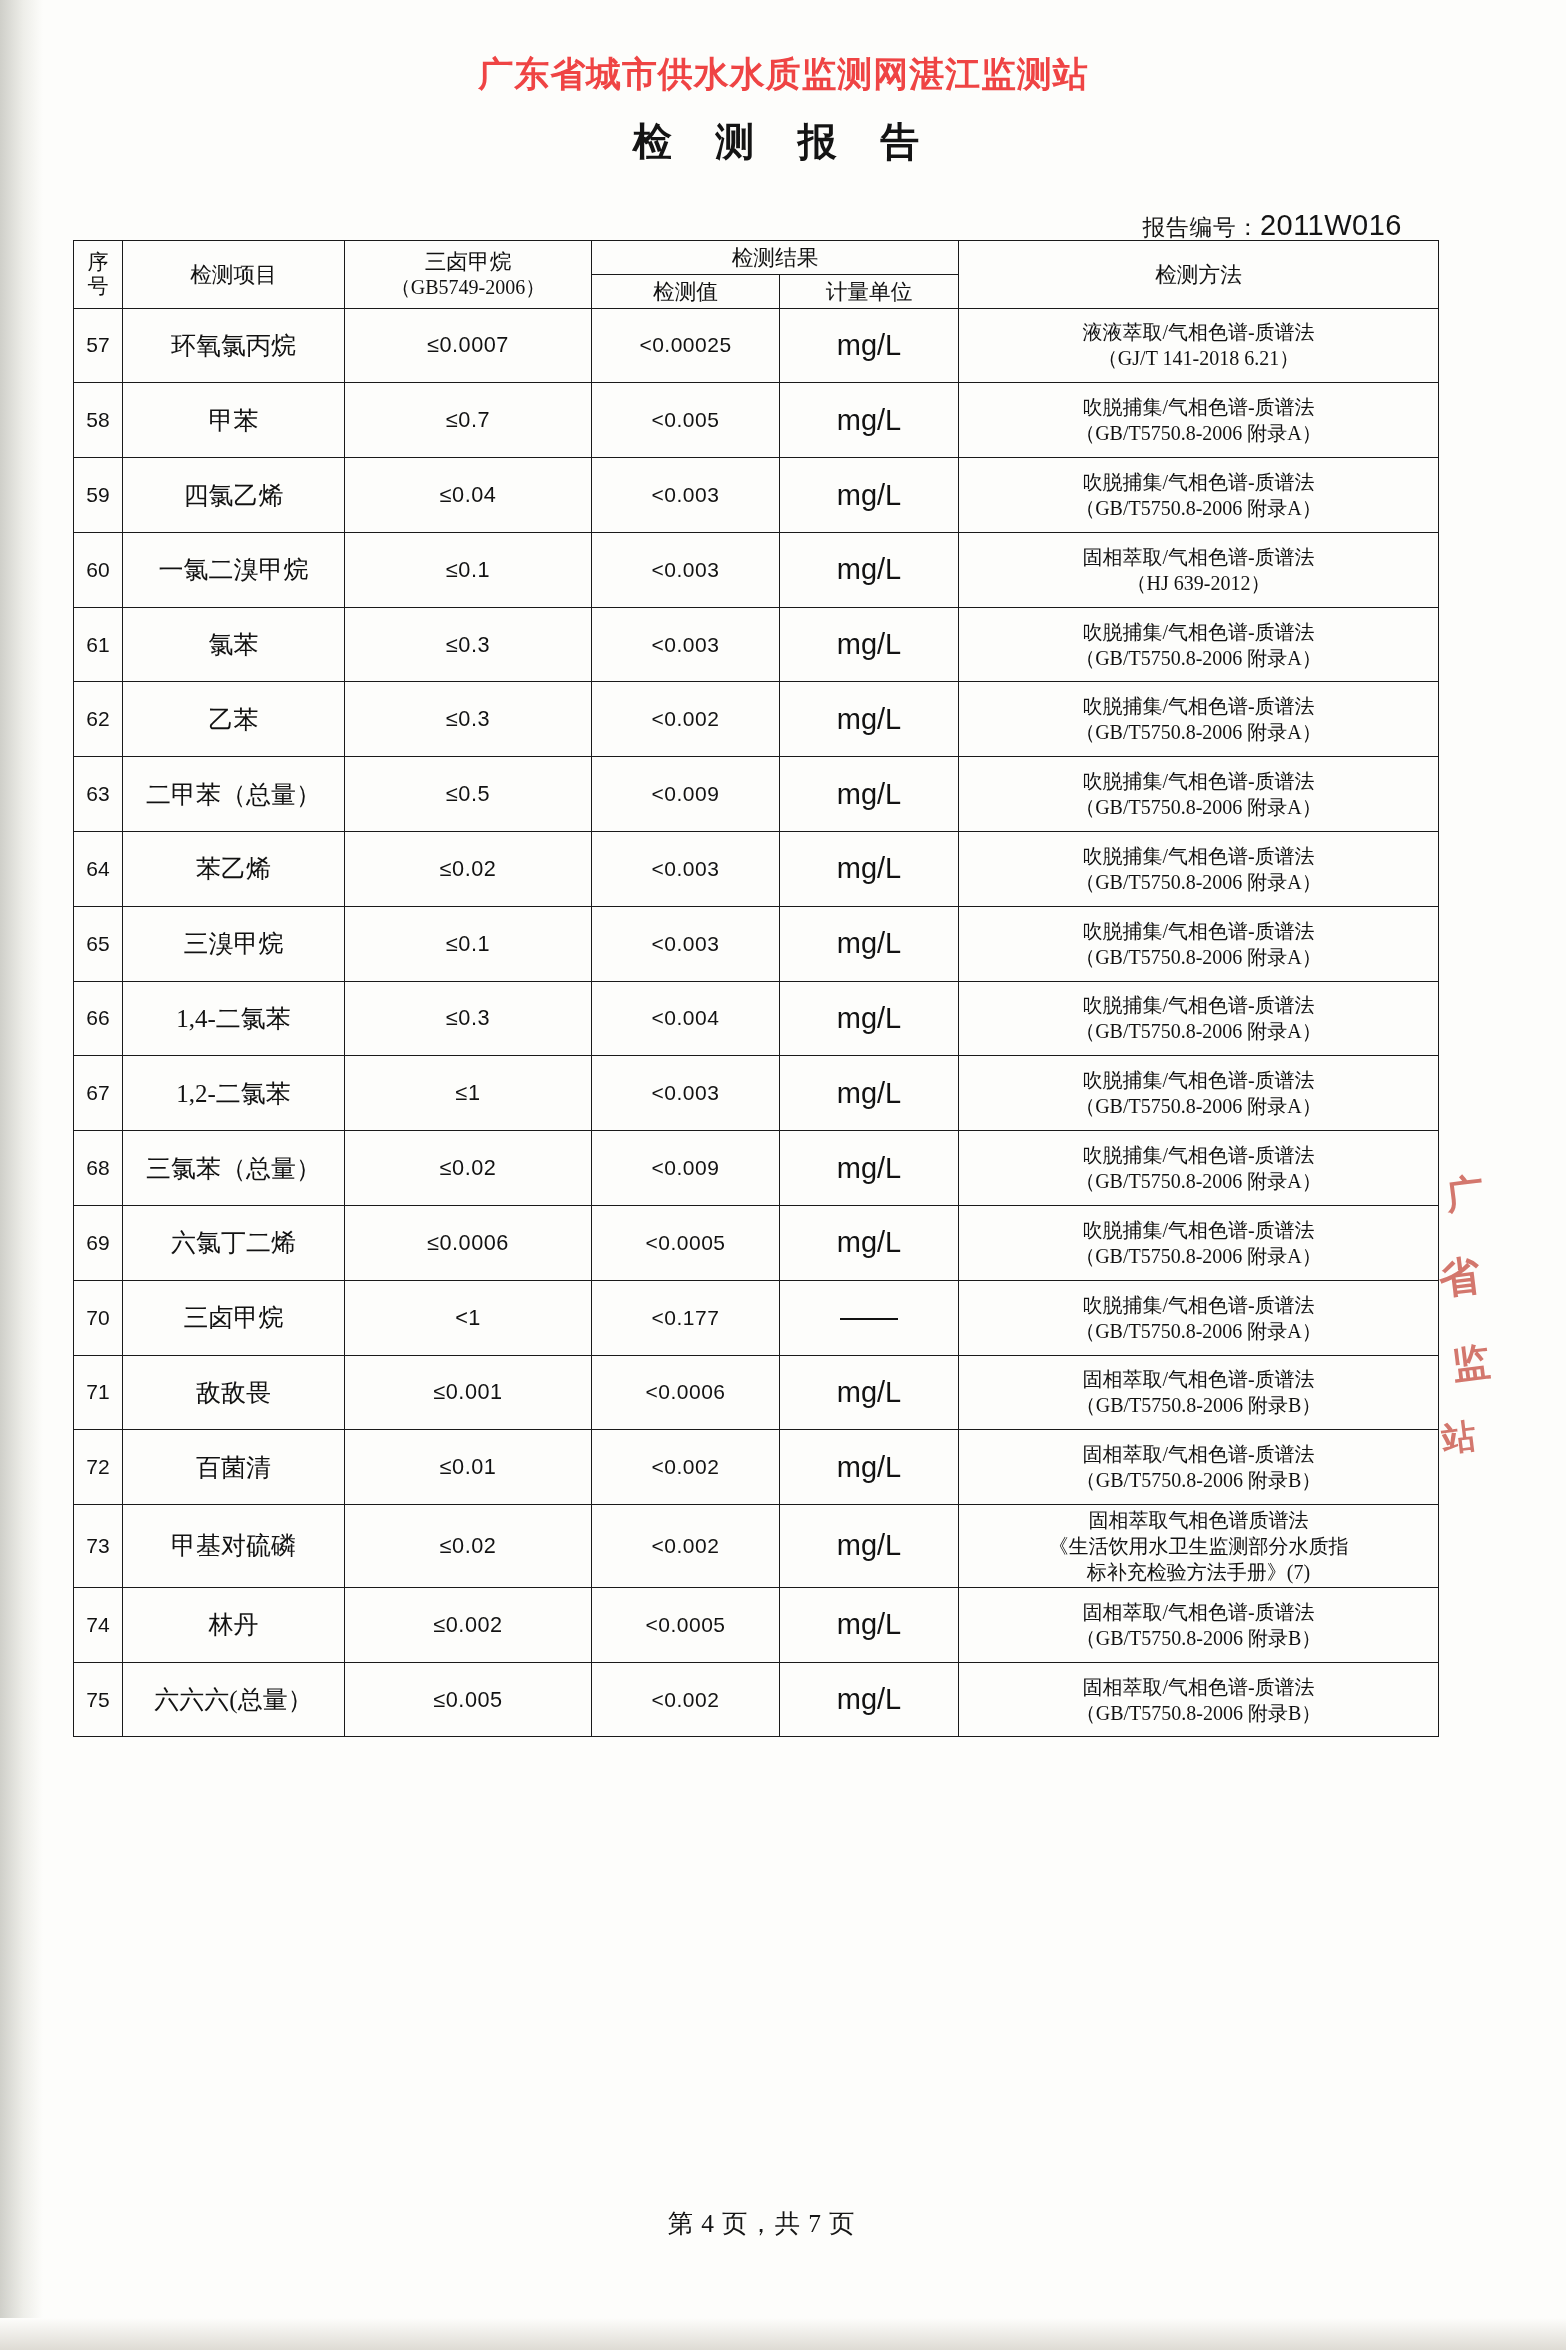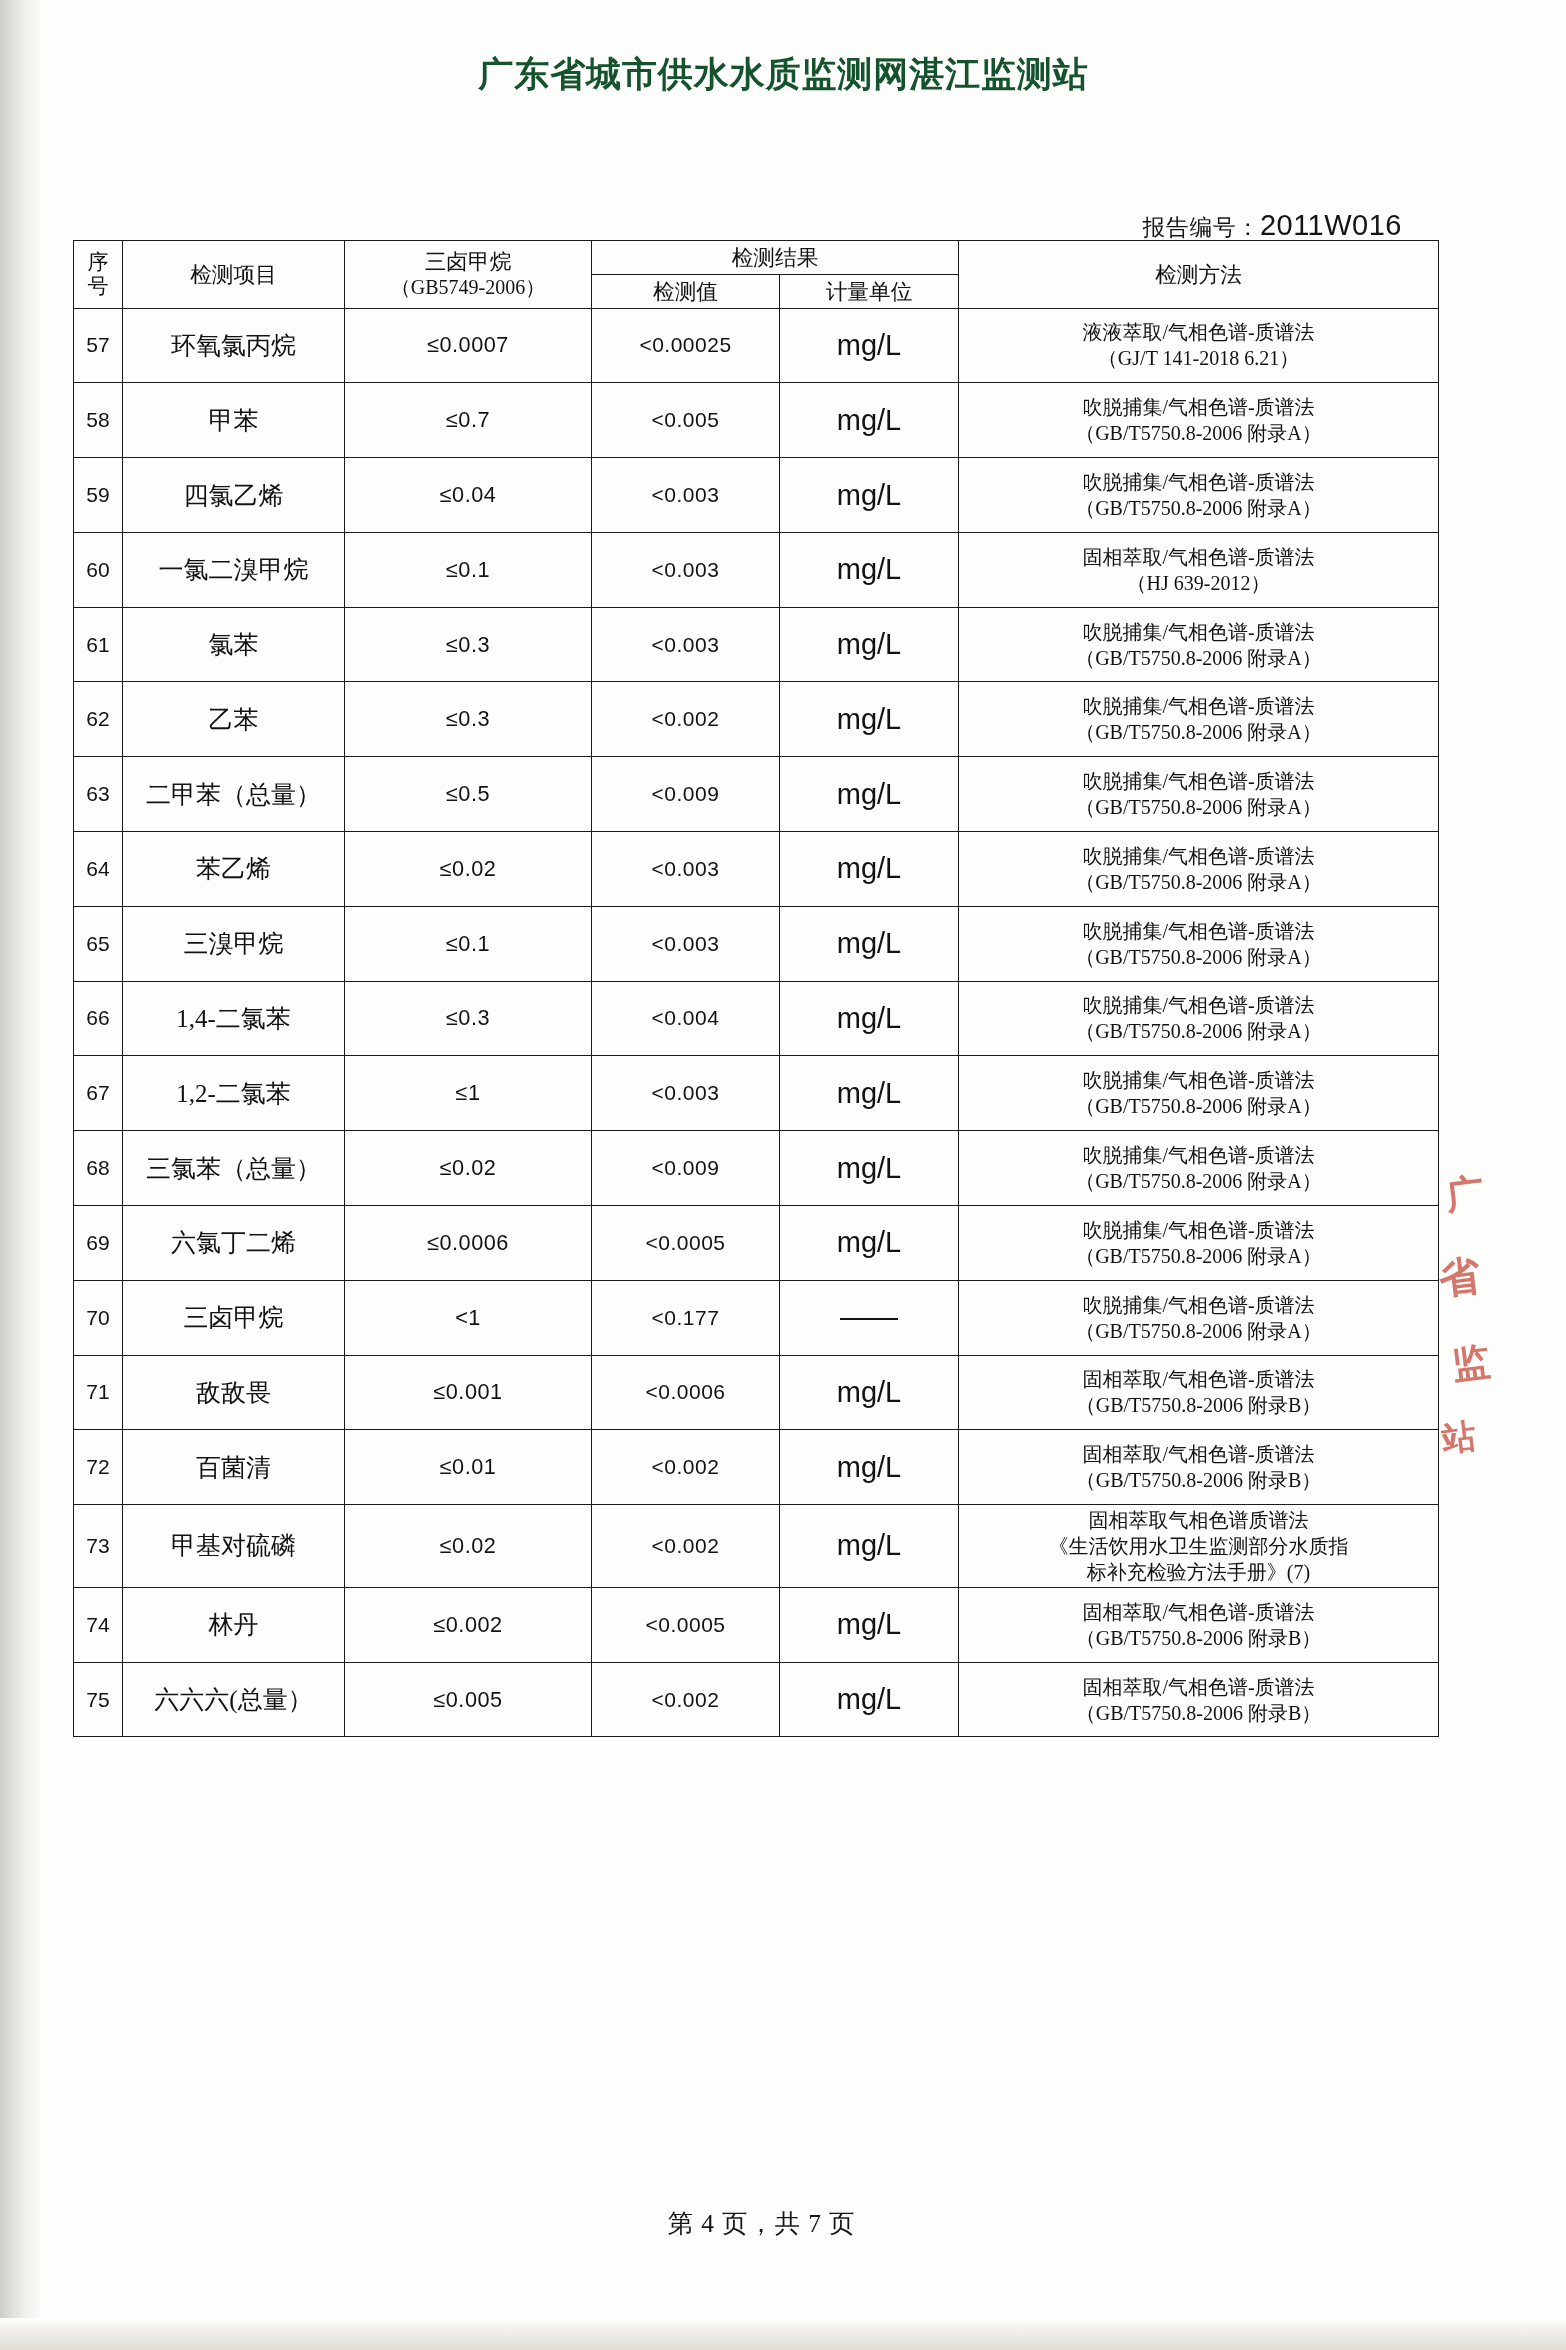--- a/index.html
+++ b/index.html
@@ -39,21 +39,21 @@
     left: 0;
     top: 51px;
     width: 1567px;
     text-align: center;
   }
   .title-main {
     font-family: "DejaVu Serif", "Liberation Serif", serif;
     font-size: 35px;
     font-weight: bold;
     letter-spacing: 0.9px;
-    color: #14532d;
+    color: #ef4444;
   }
   .title-sub {
     margin-top: 17px;
     font-family: "DejaVu Serif", "Liberation Serif", serif;
     font-size: 39px;
     font-weight: bold;
     letter-spacing: 15px;
     color: #141414;
   }
   .report-no {
@@ -172,20 +172,21 @@
 </head>
 <body>
 
 <div class="page">
 
   <div class="scan-edge-left"></div>
   <div class="scan-edge-bottom"></div>
 
   <div class="header">
     <div class="title-main">广东省城市供水水质监测网湛江监测站</div>
+    <div class="title-sub">检 测 报 告</div>
   </div>
 
   <div class="report-no">
     <span>报告编号：</span><span class="val">2011W016</span>
   </div>
 
   <table class="report">
     <colgroup>
       <col class="col-no">
       <col class="col-item">

